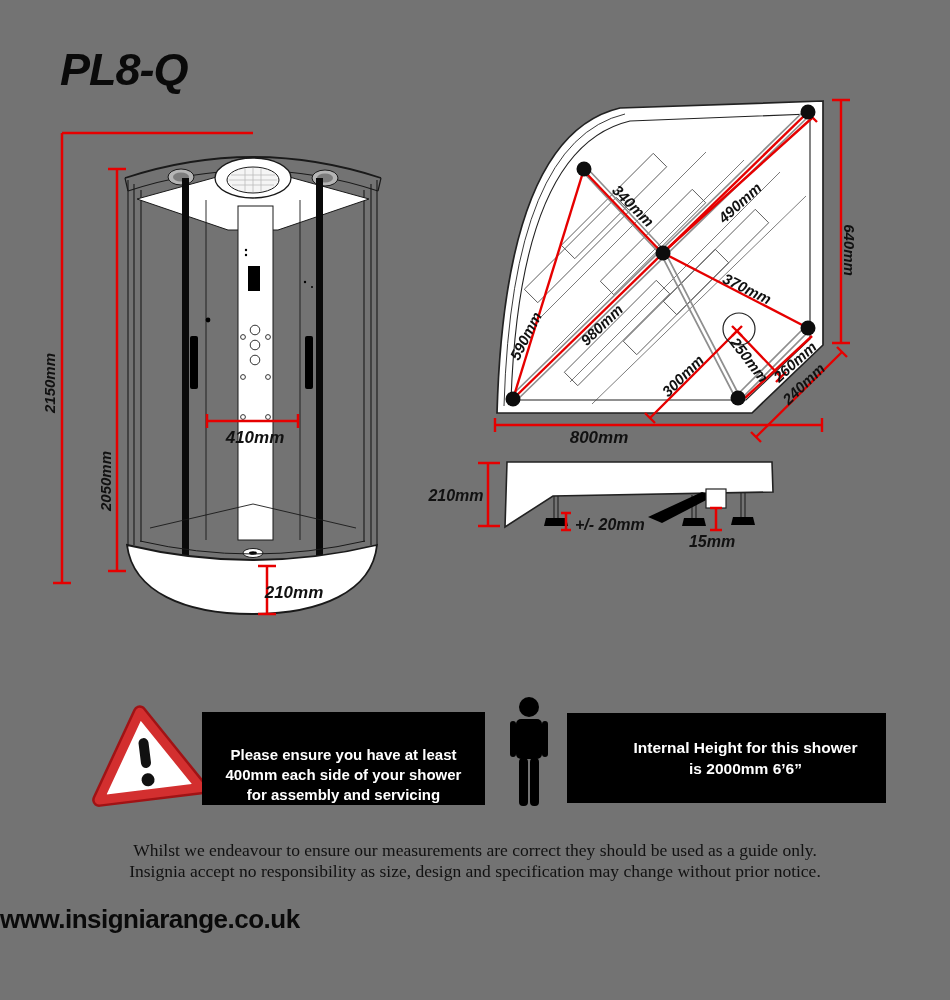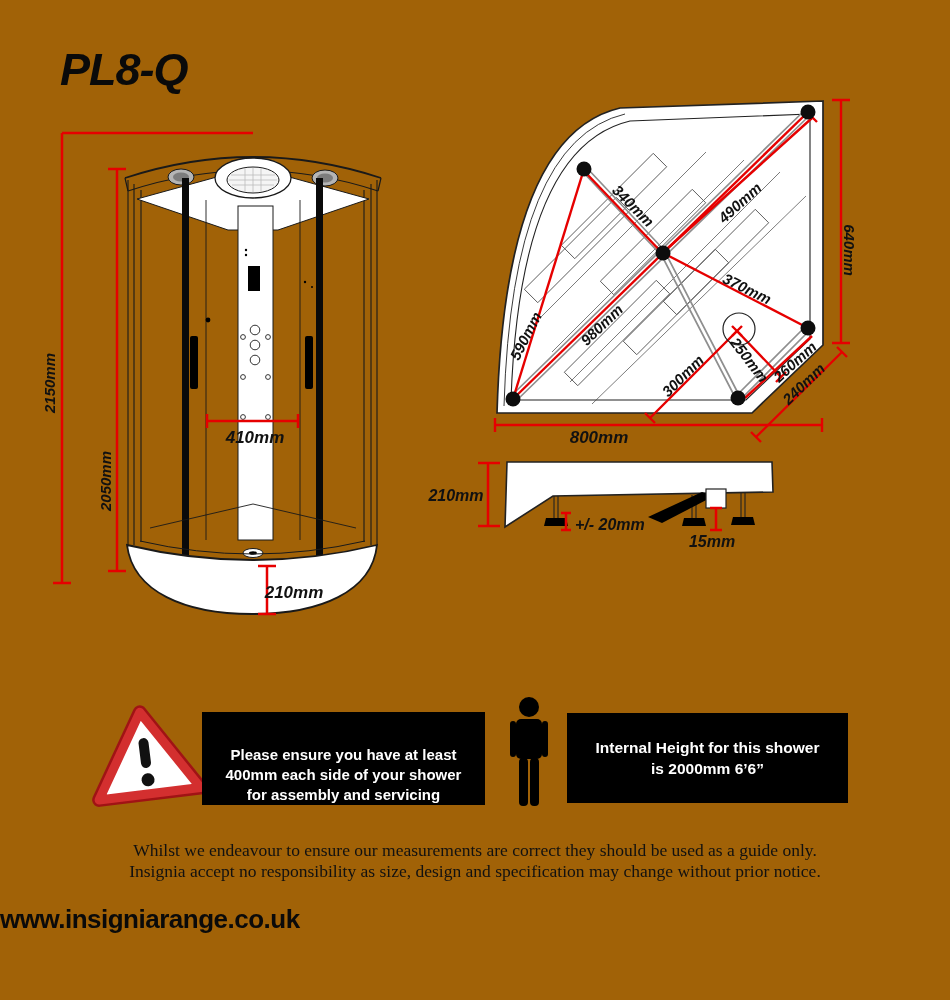--- a/index.html
+++ b/index.html
@@ -1,25 +1,25 @@
 <!DOCTYPE html>
 <html><head>
 <meta charset="utf-8">
 <style>
   html,body{margin:0;padding:0;background:#fff;}
-  .page{position:relative;width:950px;height:1000px;background:#a16207;overflow:hidden;
+  .page{position:relative;width:950px;height:1000px;background:#737373;overflow:hidden;
         font-family:"Liberation Sans",sans-serif;}
   .title{position:absolute;left:60px;top:44px;font-size:45px;font-weight:bold;
          font-style:italic;color:#0a0a0a;letter-spacing:-1px;}
   svg text{font-family:"Liberation Sans",sans-serif;font-style:italic;font-weight:bold;fill:#111;}
   .notice-box{position:absolute;background:#000;color:#fff;font-weight:bold;
               text-align:center;display:flex;align-items:center;justify-content:center;}
   .box1{left:202px;top:712px;width:283px;height:93px;font-size:15px;line-height:20px;align-items:flex-end;}
   .box1 .inner{width:258px;}
-  .box2{left:567px;top:713px;width:281px;height:90px;font-size:15.5px;line-height:21px;}
+  .box2{left:567px;top:713px;width:281px;height:90px;font-size:15.5px;line-height:21px;padding-left:38px;}
   .box2 .inner{width:235px;}
   .warning{position:absolute;left:85px;top:700px;}
   .person{position:absolute;left:503px;top:696px;}
   .disclaimer{position:absolute;left:0;top:840px;width:950px;text-align:center;
               font-family:"Liberation Serif",serif;font-size:17.5px;line-height:21px;color:#111;}
   .website{position:absolute;left:0;top:904px;width:950px;text-align:left;
            font-size:26px;font-weight:bold;color:#0a0a0a;letter-spacing:-0.5px;}
   .diagram{position:absolute;left:0;top:0;}
 </style>
 </head>

